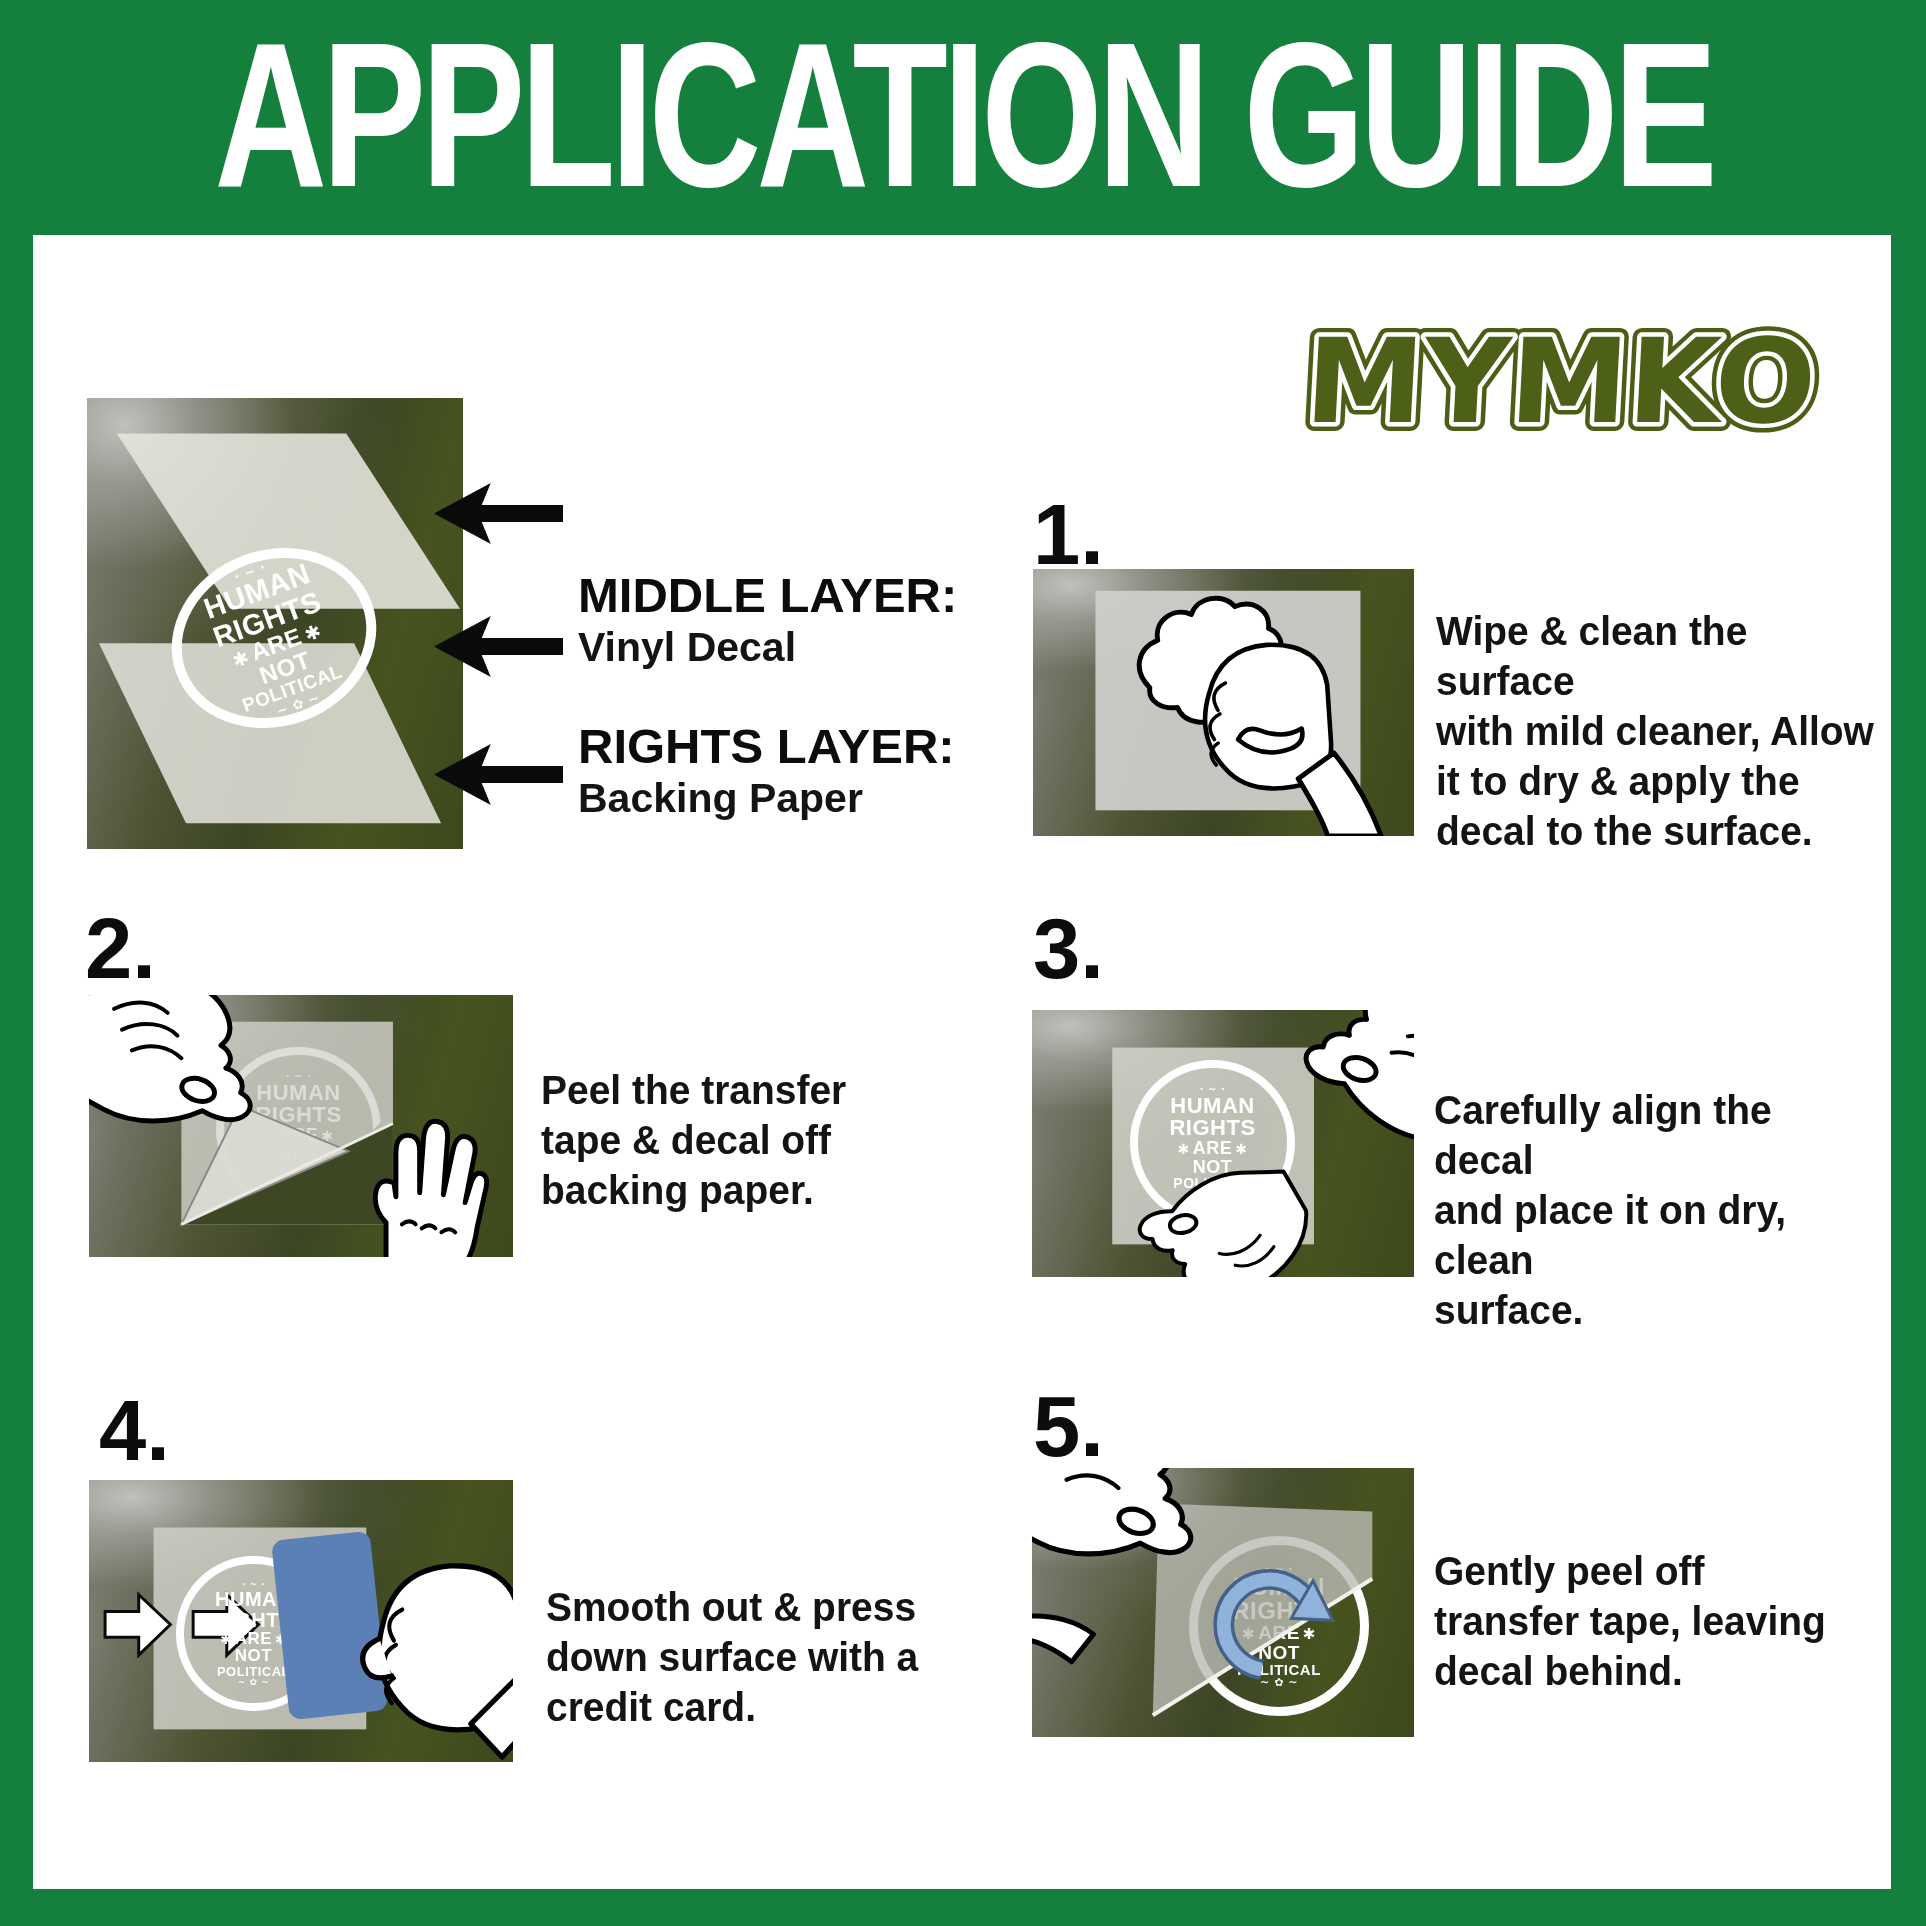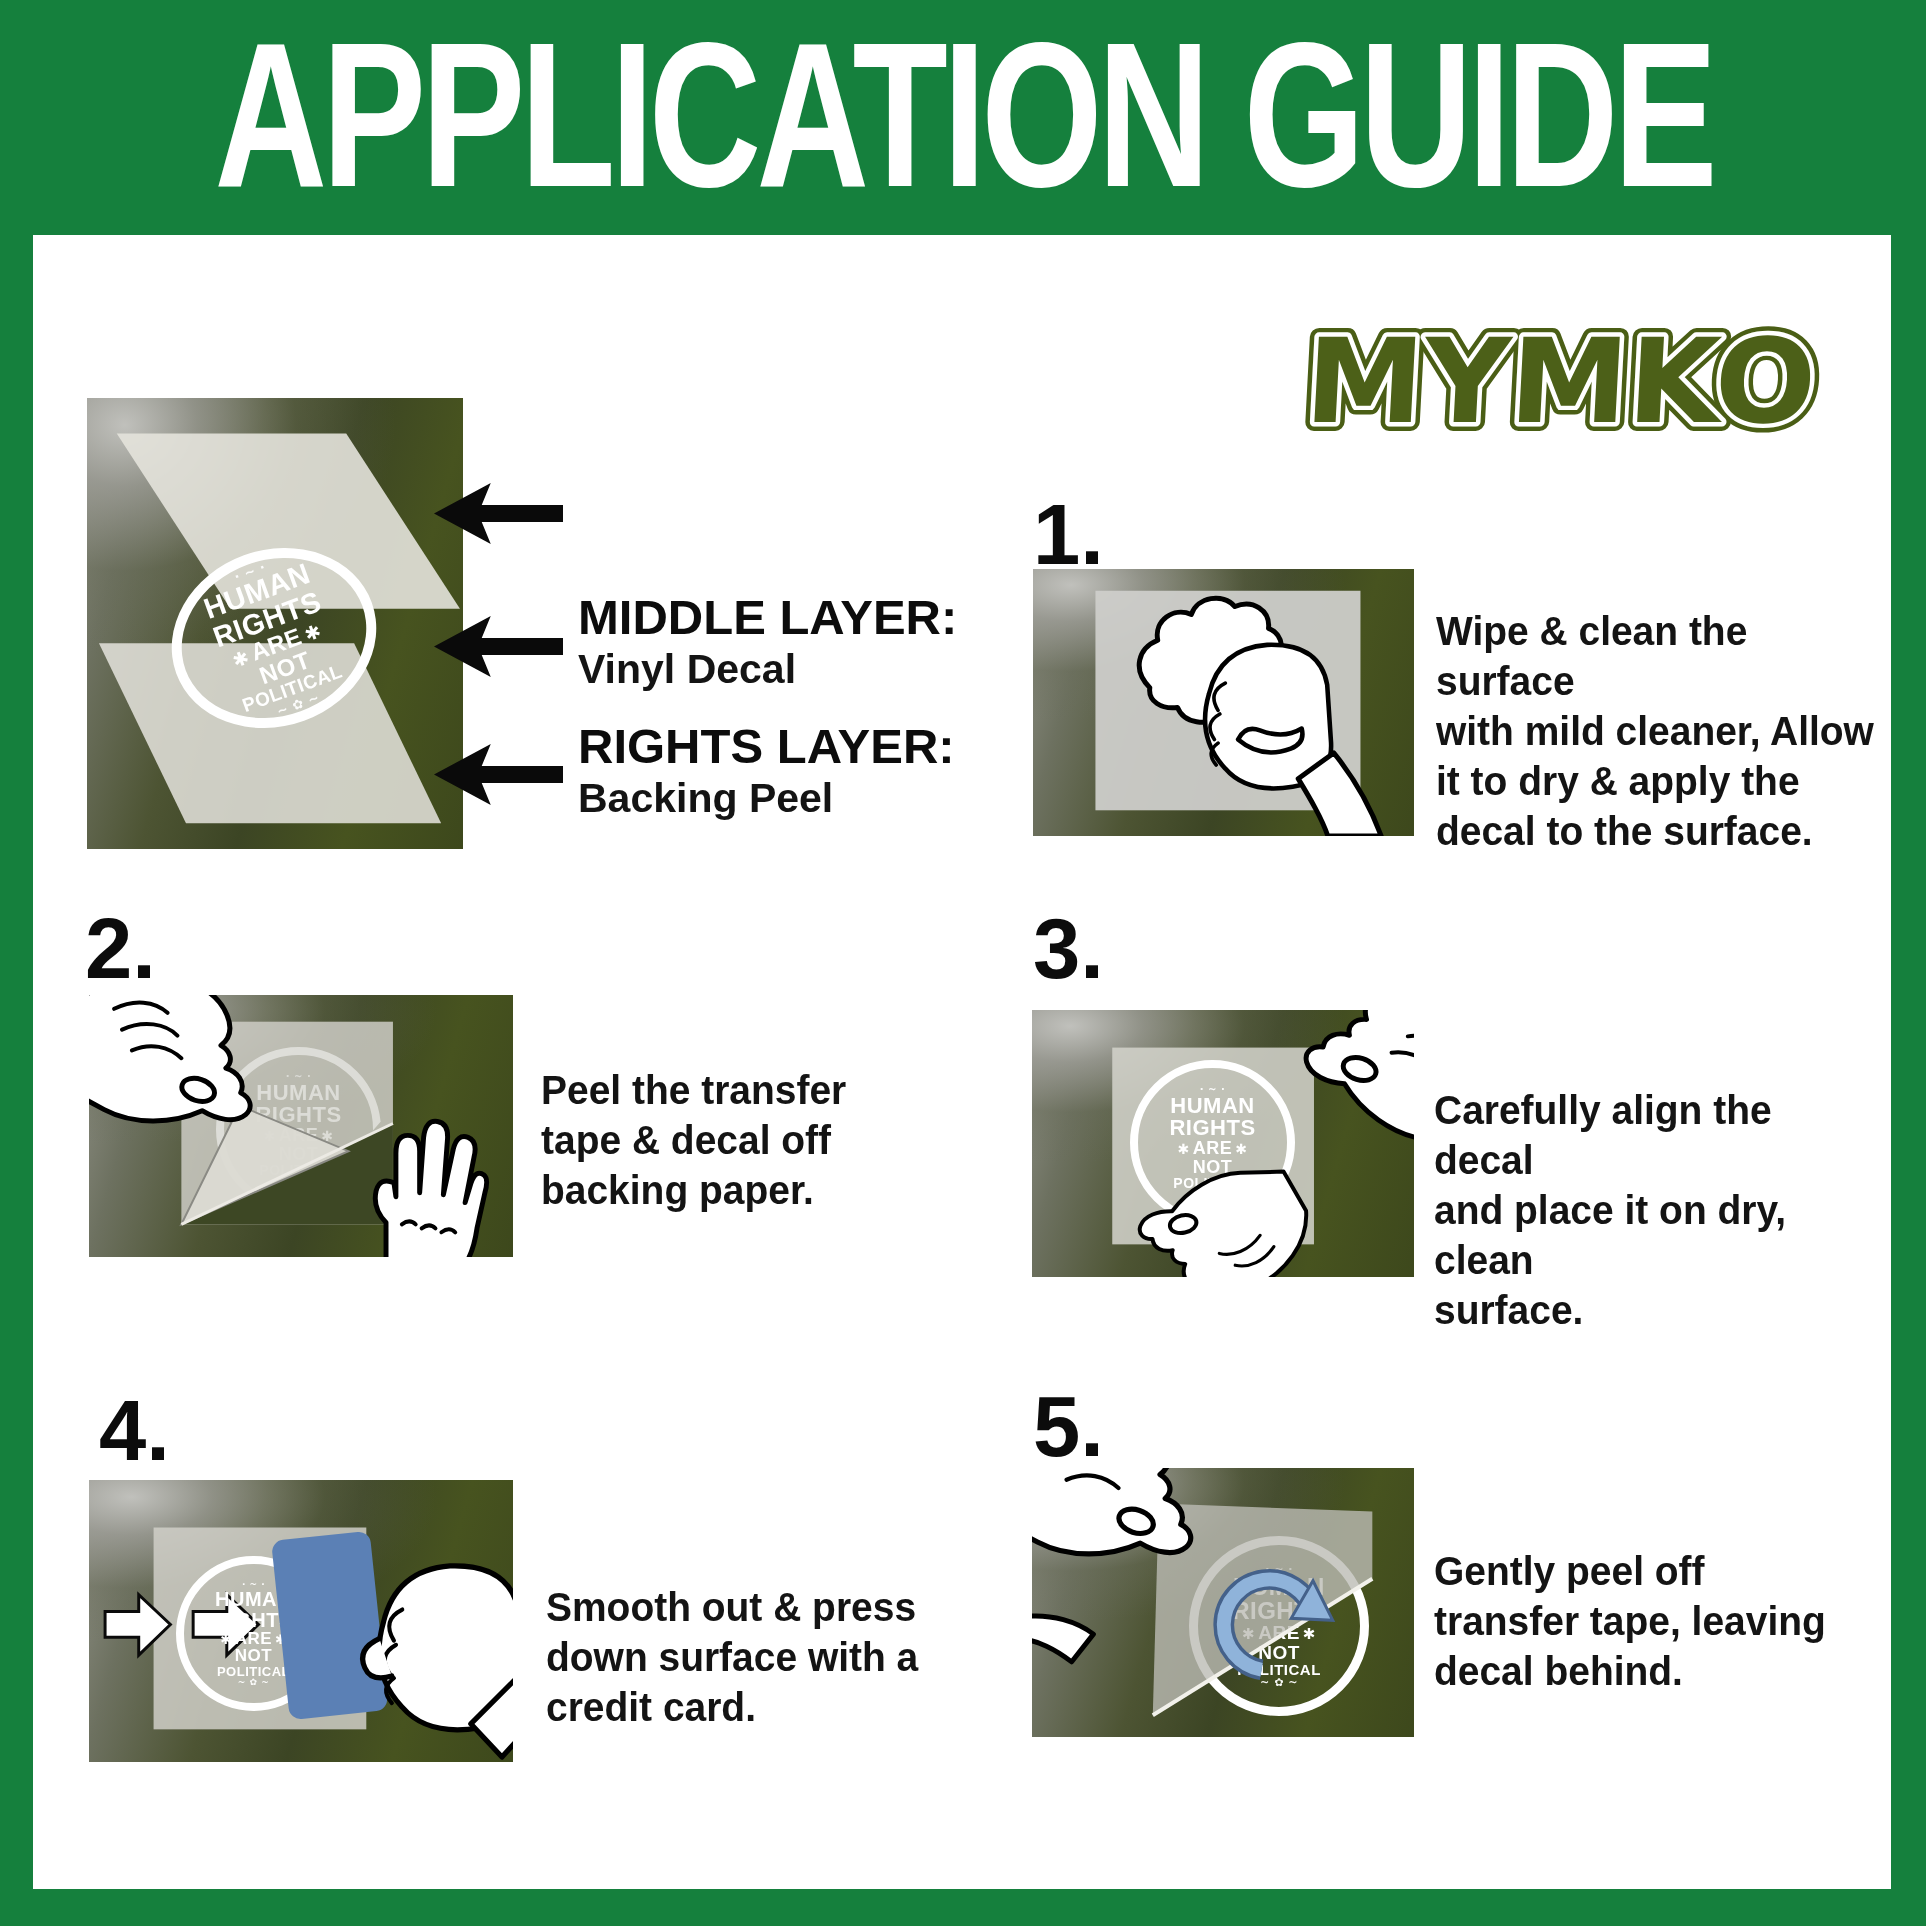--- a/index.html
+++ b/index.html
@@ -106,27 +106,27 @@
       <div class="l4">NOT</div>
       <div class="l5">POLITICAL</div>
       <div class="orn">~ ✿ ~</div>
     </div>
   </div>
 
   <div class="larrow" style="left:434px;top:483px;"></div>
   <div class="larrow" style="left:434px;top:616px;"></div>
   <div class="larrow" style="left:434px;top:744px;"></div>
 
-  <div class="llabel" style="top:590px;">
+  <div class="llabel" style="top:568px;">
     <div class="llabel-title">MIDDLE LAYER:</div>
     <div class="llabel-sub">Vinyl Decal</div>
   </div>
   <div class="llabel" style="top:719px;">
     <div class="llabel-title">RIGHTS LAYER:</div>
-    <div class="llabel-sub">Backing Peel</div>
+    <div class="llabel-sub">Backing Paper</div>
   </div>
 
   <div class="stepnum" style="left:1033px;top:492px;">1.</div>
   <div class="photo" style="left:1033px;top:569px;width:381px;height:267px;">
     <svg width="381" height="267" viewBox="0 0 385 270">
       <rect x="63" y="22" width="268" height="222" fill="rgba(206,206,202,0.95)"></rect>
       <path class="hf" d="M118,120 C100,102 106,80 126,72 C122,52 142,38 160,46 C166,28 192,24 204,38 C222,30 240,42 238,60 C254,66 256,88 242,98 C252,112 244,128 228,130 C228,148 208,158 192,148 C176,160 152,156 146,140 C130,142 116,134 118,120 Z"></path>
       <g transform="translate(152,62) scale(0.92)">
         <path class="hf" d="M28,70 Q40,20 92,16 Q150,14 158,60 L162,120 Q166,165 120,172 Q70,180 46,152 Q14,118 28,70 Z"></path>
         <path class="hl" d="M46,58 q-20,10 -8,30 M40,92 q-18,10 -6,28 M38,124 q-14,10 -2,24"></path>

